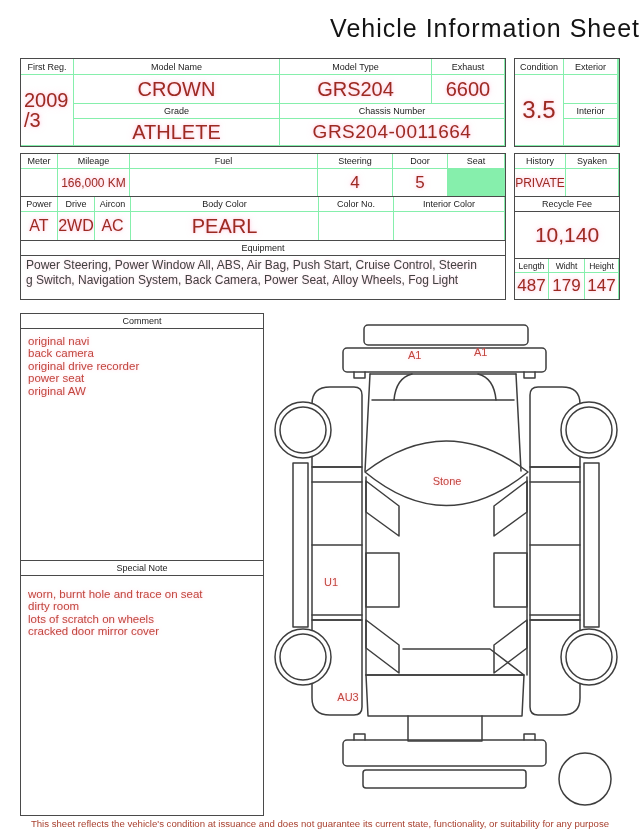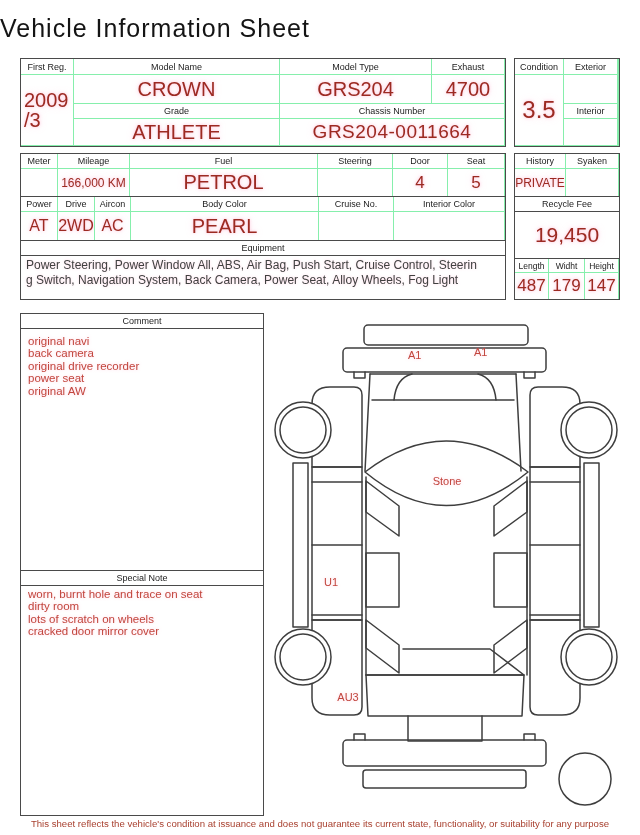--- a/index.html
+++ b/index.html
@@ -1,40 +1,40 @@
 <!DOCTYPE html>
 <html><head>
 <meta charset="utf-8">
 <style>
   html,body{margin:0;padding:0;background:#ffffff;}
   .sheet{position:relative;width:640px;height:835px;background:#fff;overflow:hidden;
          font-family:"Liberation Sans",sans-serif;}
   .abs{position:absolute;box-sizing:border-box;}
-  .title{left:0;top:14px;width:640px;text-align:left;font-size:25px;letter-spacing:1px;
+  .title{left:0;top:14px;width:640px;text-align:right;font-size:25px;letter-spacing:1px;
          color:#141414;font-family:"Liberation Sans",sans-serif;}
   
   .blk{border:1.5px solid #4a4a4a;background:#4a4a4a;}
   .grid{display:grid;gap:1px;background:#86efac;}
   .col{display:flex;flex-direction:column;gap:1px;background:#4a4a4a;}
   .cell{background:#fff;display:flex;align-items:center;justify-content:center;overflow:hidden;}
   .h{font-size:9px;color:#1c1c1c;white-space:nowrap;}
   .v{color:#9c2a22;white-space:nowrap;
      text-shadow:0 0 3px rgba(255,150,190,.55),0 0 7px rgba(255,170,205,.35);}
   .v20{font-size:20px;} .v19{font-size:17px;letter-spacing:.5px;} .v23{font-size:24px;}
   .v17{font-size:17px;} .v16{font-size:16px;} .v11{font-size:12px;} .v21{font-size:21px;}
   .left-pad{justify-content:flex-start;padding-left:3px;}
   .firstreg{flex-direction:column;align-items:flex-start;justify-content:center;line-height:20px;}
   .equip{display:block;padding:2px 4px 0 5px;font-size:12px;line-height:15px;color:#404040;
          text-shadow:0 0 3px rgba(255,160,195,.45);}
   
   .combox{border:1.5px solid #4a4a4a;background:#fff;}
   .combox .band{position:absolute;left:0;right:0;height:14px;display:flex;align-items:center;
                 justify-content:center;font-size:9px;color:#1c1c1c;background:#fff;}
   .band-top{top:0;border-bottom:1px solid #4a4a4a;}
-  .band-mid{top:256px;border-top:1px solid #4a4a4a;border-bottom:1px solid #4a4a4a;}
+  .band-mid{top:246px;border-top:1px solid #4a4a4a;border-bottom:1px solid #4a4a4a;}
   .notes{position:absolute;left:7px;right:4px;font-size:11.5px;line-height:12.4px;
          color:#c2463d;text-shadow:0 0 3px rgba(255,170,200,.5);}
   .notes div{white-space:nowrap;}
   .footer{left:0;top:818px;width:640px;text-align:center;font-size:9.6px;color:#a8402f;}
   svg text{font-family:"Liberation Sans",sans-serif;font-size:11px;fill:#c2463d;}
 </style>
 </head>
 <body>
 
 <div class="sheet">
@@ -46,21 +46,21 @@
     <div class="cell h">First Reg.</div>
     <div class="cell h">Model Name</div>
     <div class="cell h">Model Type</div>
     <div class="cell h">Exhaust</div>
     <div class="cell v v20 firstreg left-pad" style="grid-column:1;grid-row:2 / span 3;">
       <div>2009</div>
       <div>/3</div>
     </div>
     <div class="cell v v20">CROWN</div>
     <div class="cell v v20">GRS204</div>
-    <div class="cell v v20">4700</div>
+    <div class="cell v v20">6600</div>
     <div class="cell h" style="grid-column:2;grid-row:3;">Grade</div>
     <div class="cell h" style="grid-column:3 / span 2;grid-row:3;">Chassis Number</div>
     <div class="cell v v20" style="grid-column:2;grid-row:4;">ATHLETE</div>
     <div class="cell v v19" style="grid-column:3 / span 2;grid-row:4;font-size:19px;">GRS204-0011664</div>
   </div>
 
   <div class="abs blk grid" style="left:514px;top:58px;width:106px;height:89px;
               grid-template-columns:48px 53px;grid-template-rows:15px 28px 14px 26px;">
     <div class="cell h">Condition</div>
     <div class="cell h">Exterior</div>
@@ -73,31 +73,30 @@
   <div class="abs blk col" style="left:20px;top:153px;width:486px;height:147px;justify-content:space-between;">
     <div class="grid" style="grid-template-columns:36px 71px 187px 74px 54px 56px;grid-template-rows:14px 27px;">
       <div class="cell h">Meter</div>
       <div class="cell h">Mileage</div>
       <div class="cell h">Fuel</div>
       <div class="cell h">Steering</div>
       <div class="cell h">Door</div>
       <div class="cell h">Seat</div>
       <div class="cell"></div>
       <div class="cell v v11">166,000 KM</div>
-      <div class="cell v v20">PETROL</div>
       <div class="cell"></div>
       <div class="cell v v17">4</div>
       <div class="cell v v17">5</div>
     </div>
     <div class="grid" style="grid-template-columns:36px 36px 35px 187px 74px 110px;grid-template-rows:14px 28px;">
       <div class="cell h">Power</div>
       <div class="cell h">Drive</div>
       <div class="cell h">Aircon</div>
       <div class="cell h">Body Color</div>
-      <div class="cell h">Cruise No.</div>
+      <div class="cell h">Color No.</div>
       <div class="cell h">Interior Color</div>
       <div class="cell v v16">AT</div>
       <div class="cell v v16">2WD</div>
       <div class="cell v v16">AC</div>
       <div class="cell v v20">PEARL</div>
       <div class="cell"></div>
       <div class="cell"></div>
     </div>
     <div class="cell h" style="height:14px;flex:none;">Equipment</div>
     <div class="cell equip" style="flex:1;">
@@ -107,21 +106,21 @@
   </div>
 
   <div class="abs blk col" style="left:514px;top:153px;width:106px;height:147px;">
     <div class="grid" style="grid-template-columns:50px 52px;grid-template-rows:14px 27px;">
       <div class="cell h">History</div>
       <div class="cell h">Syaken</div>
       <div class="cell v v11">PRIVATE</div>
       <div class="cell"></div>
     </div>
     <div class="cell h" style="height:14px;flex:none;">Recycle Fee</div>
-    <div class="cell v v21" style="flex:1;">19,450</div>
+    <div class="cell v v21" style="flex:1;">10,140</div>
     <div class="grid" style="grid-template-columns:33px 35px 33px;grid-template-rows:13px 26px;">
       <div class="cell h" style="font-size:8.5px;">Length</div>
       <div class="cell h" style="font-size:8.5px;">Widht</div>
       <div class="cell h" style="font-size:8.5px;">Height</div>
       <div class="cell v v17">487</div>
       <div class="cell v v17">179</div>
       <div class="cell v v17">147</div>
     </div>
   </div>
 

